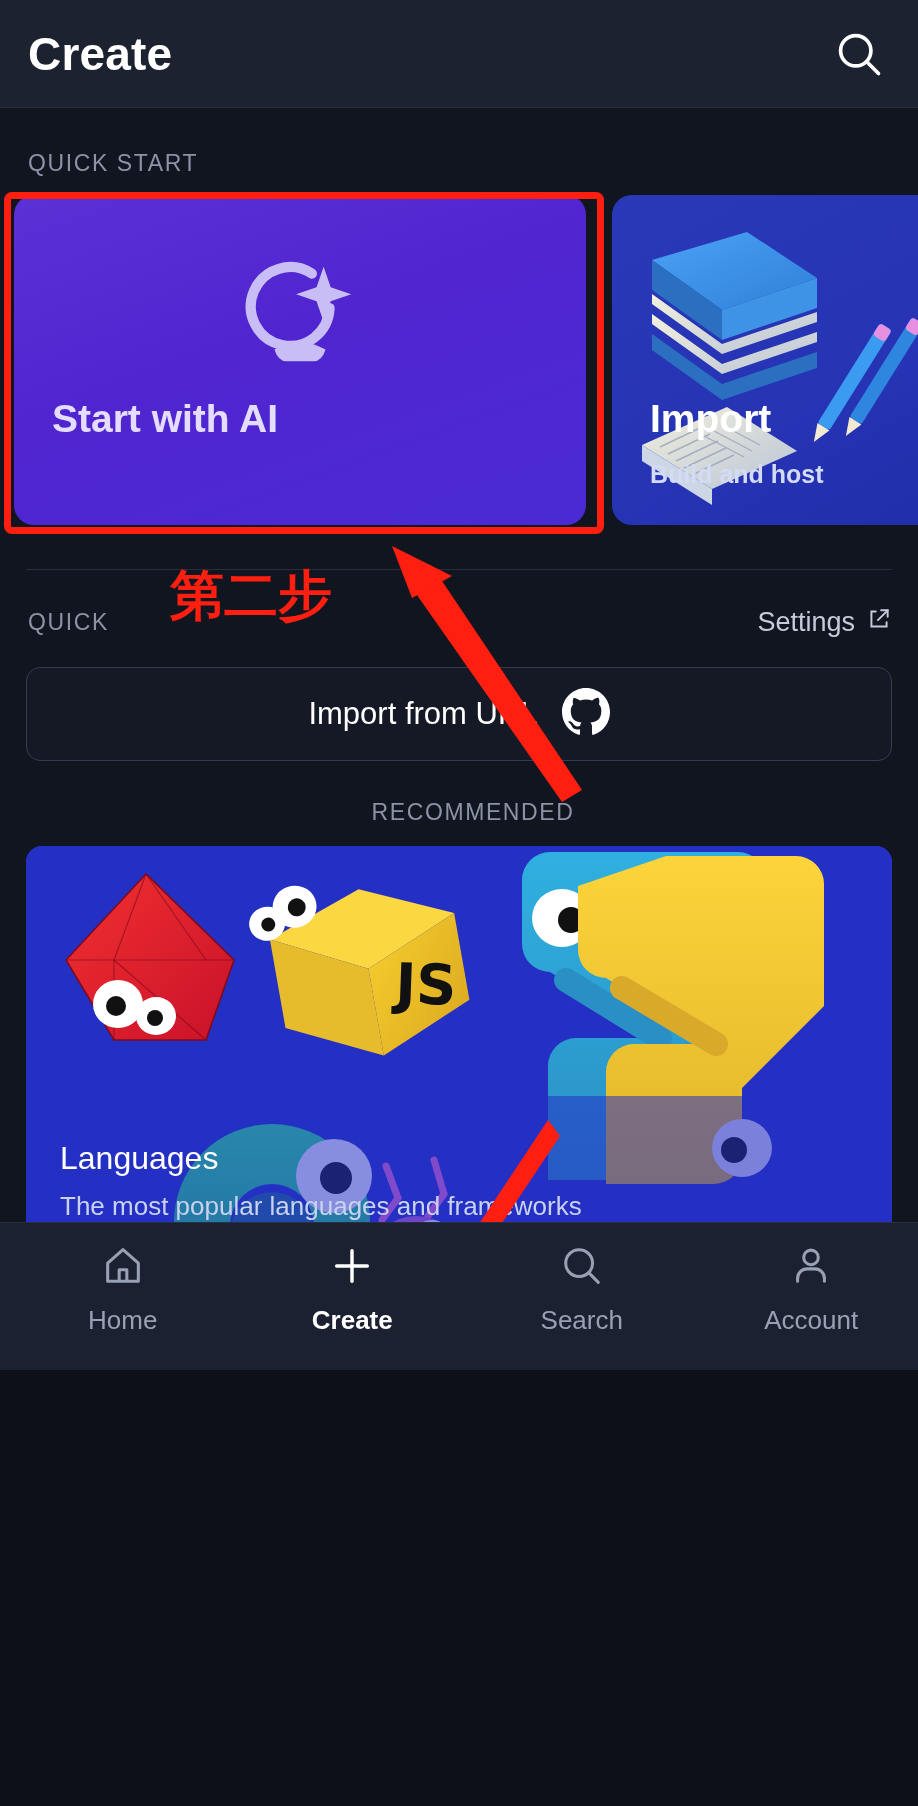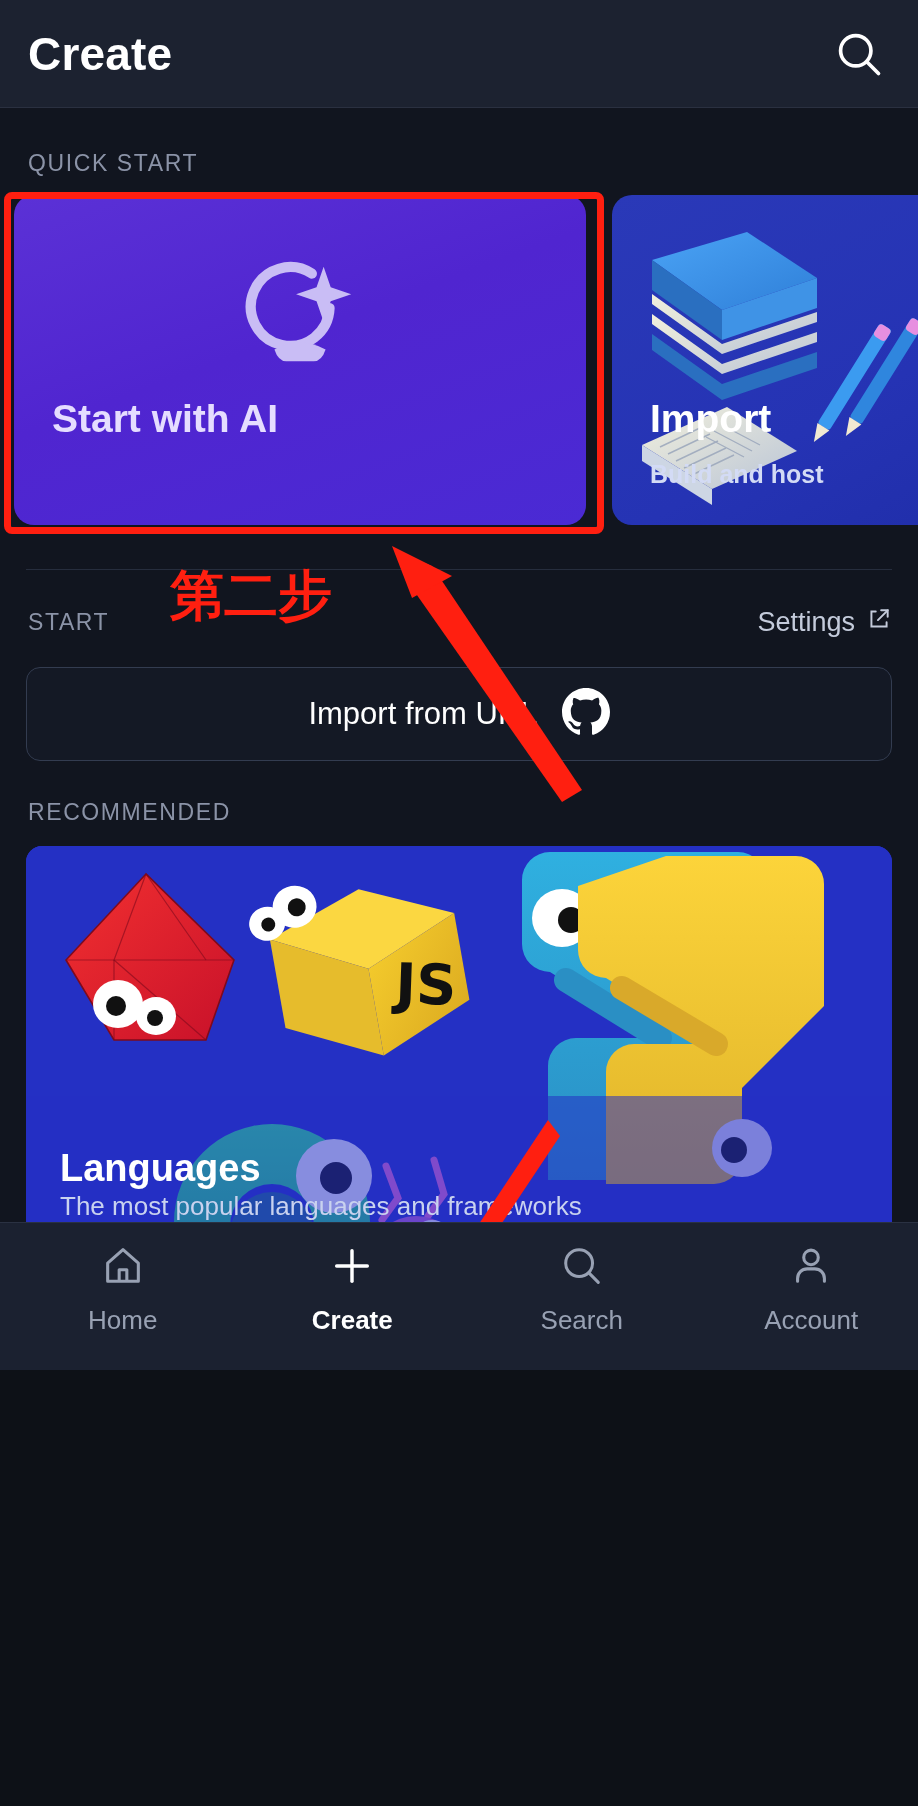--- a/index.html
+++ b/index.html
@@ -131,34 +131,34 @@
     gap: 24px;
     background: #141925;
   }
   .import-btn-label {
     font-size: 31px;
     color: #ffffff;
     font-weight: 500;
   }
 
   
-  .rec-label { padding: 38px 0 20px 28px; }
+  .rec-label { padding: 38px 0 20px 28px; text-align: center; }
 
   .lang-card {
     position: relative;
     margin: 0 26px;
     height: 406px;
     border-radius: 16px;
     overflow: hidden;
     background: linear-gradient(170deg, #2733c8 0%, #232dbe 55%, #26309f 100%);
   }
   .lang-card-title {
     position: absolute;
-    left: 34px; bottom: 62px;
-    font-size: 38px; font-weight: 700; color: #ffffff;
+    left: 34px; bottom: 75px;
+    font-size: 32px; font-weight: 400; color: #ffffff;
   }
   .lang-card-sub {
     position: absolute;
     left: 34px; bottom: 30px;
     font-size: 26px; color: #c9d2ef;
   }
 
   
   .py-row {
     display: flex;
@@ -321,21 +321,21 @@
         </svg>
       </div>
       <div class="qs-card-title">Import</div>
       <div class="qs-card-sub">Build and host</div>
     </div>
   </div>
 
   <div class="divider"></div>
 
   <div class="github-row">
-    <div class="section-label">START</div>
+    <div class="section-label">QUICK</div>
     <div class="settings-link">
       <span>Settings</span>
       <span>
         <svg width="26" height="26" viewBox="0 0 24 24" fill="none" stroke="#c4cbdb" stroke-width="1.8">
           <path d="M9 5H5v14h14v-4" stroke-linecap="round"></path>
           <path d="M14 4h6v6" stroke-linecap="round"></path>
           <path d="M20 4l-9 9" stroke-linecap="round"></path>
         </svg>
       </span>
     </div>

